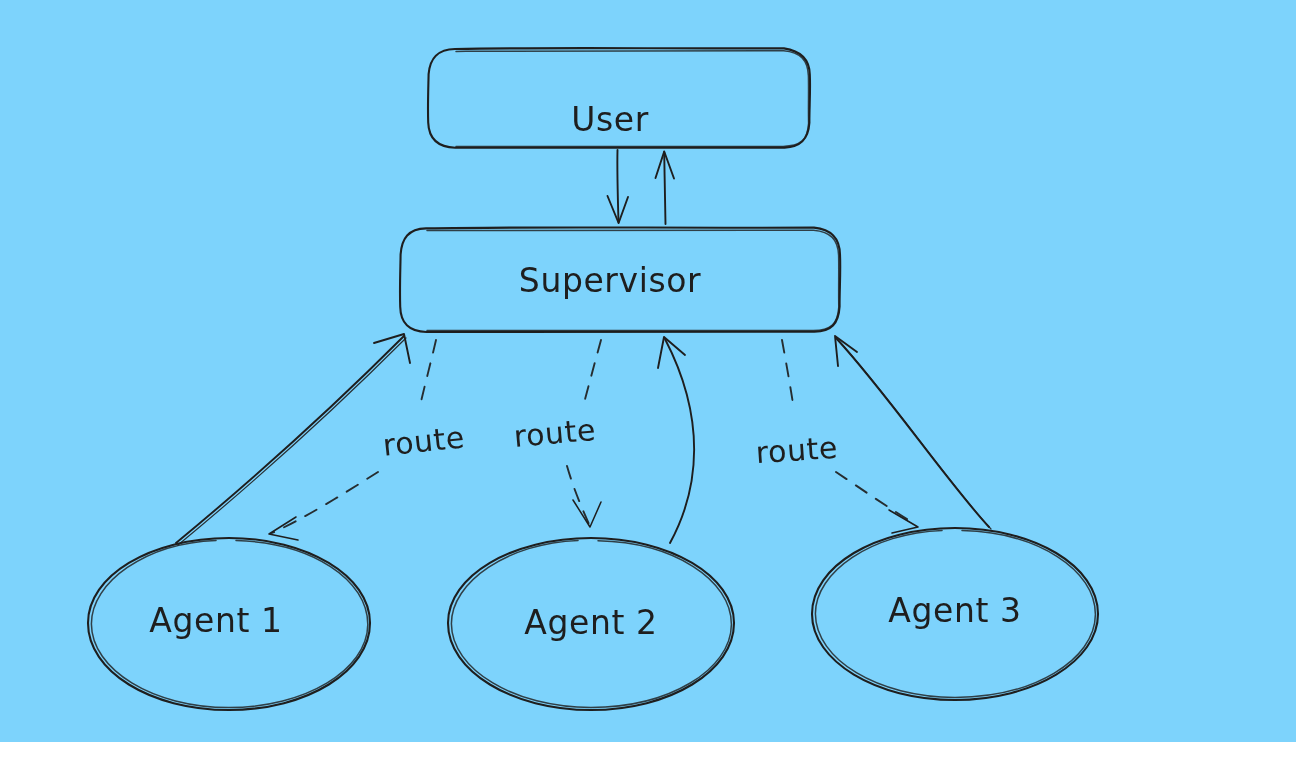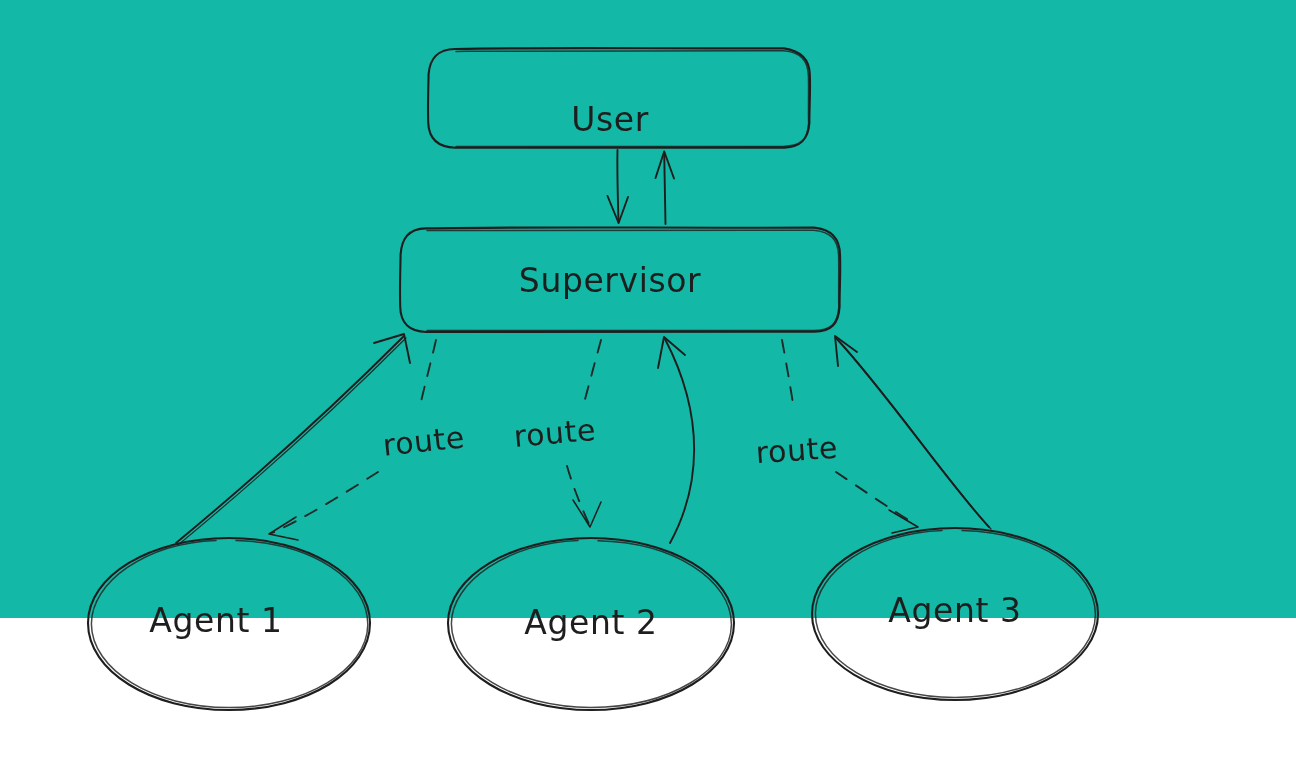--- a/index.html
+++ b/index.html
@@ -10,22 +10,22 @@
   }
   body {
     width: 1296px;
     height: 778px;
     overflow: hidden;
     font-family: "DejaVu Sans", sans-serif;
   }
   #canvas-root {
     position: relative;
     width: 1296px;
-    height: 618px;
-    background: #14b8a6;
+    height: 742px;
+    background: #7dd3fc;
   }
   #diagram-svg {
     position: absolute;
     top: 0;
     left: 0;
     width: 1296px;
     height: 778px;
     display: block;
   }
   .node-stroke {

